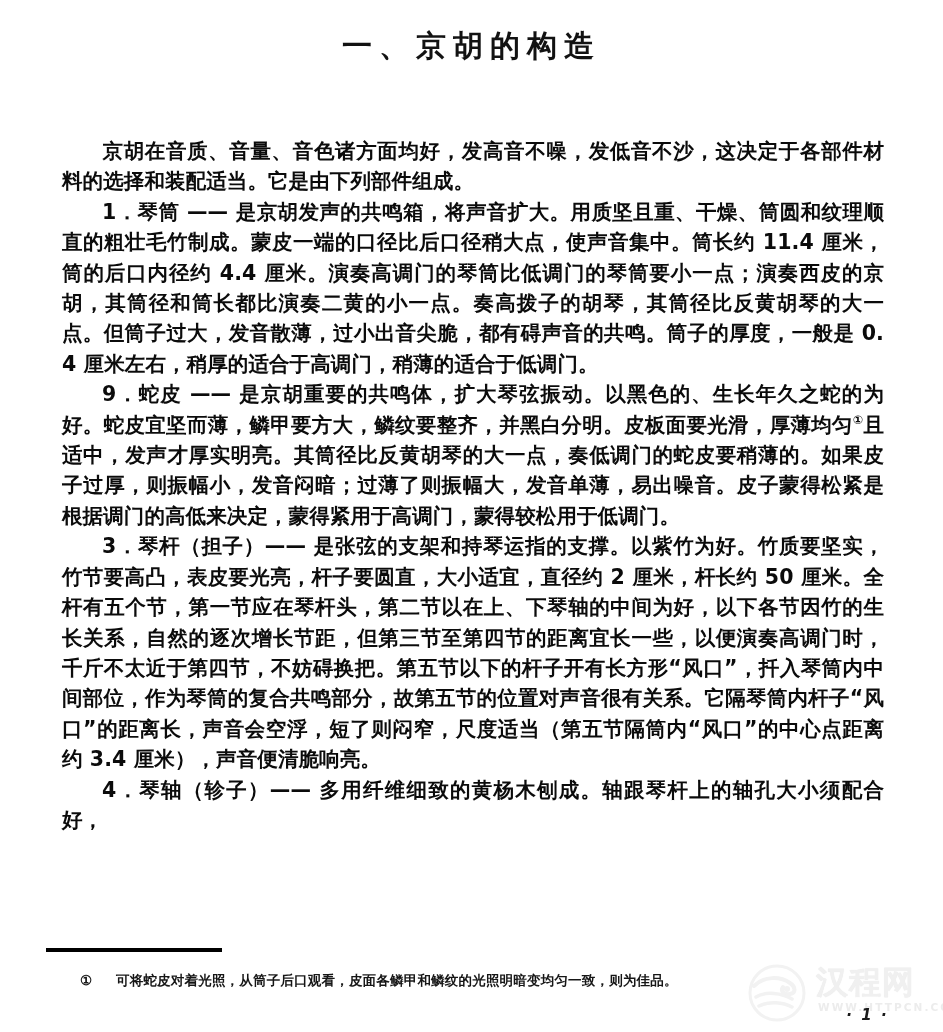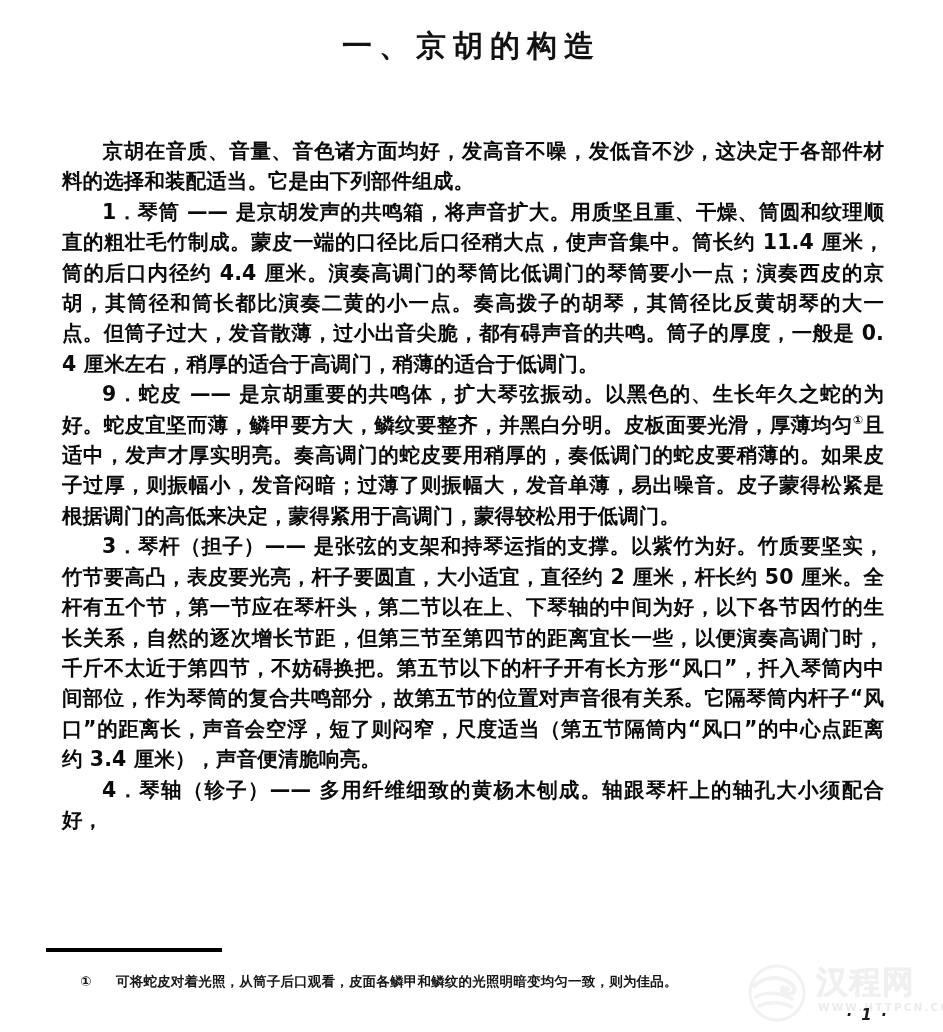--- a/index.html
+++ b/index.html
@@ -89,20 +89,21 @@
     position: absolute;
     left: 80px;
     top: 972px;
     width: 800px;
     font-size: 13.5px;
     line-height: 19px;
     color: #161616;
     font-weight: 600;
     letter-spacing: 0.2px;
     white-space: nowrap;
+    font-family: Liberation Mono, monospace;
   }
   .footnote .fn-marker {
     display: inline-block;
     width: 36px;
   }
 
   
   .page-number {
     position: absolute;
     left: 0;
@@ -165,21 +166,21 @@
   <div class="page-inner">
 
     <div class="chapter-title">一、京胡的构造</div>
 
     <div class="body-column">
 
       <p class="para"><span class="indent"></span><span>京胡在音质、音量、音色诸方面均好，发高音不噪，发低音不沙，这决定于各部件材料的选择和装配适当。它是由下列部件组成。</span></p>
 
       <p class="para"><span class="indent"></span><span>1．琴筒 —— 是京胡发声的共鸣箱，将声音扩大。用质坚且重、干燥、筒圆和纹理顺直的粗壮毛竹制成。蒙皮一端的口径比后口径稍大点，使声音集中。筒长约 11.4 厘米，筒的后口内径约 4.4 厘米。演奏高调门的琴筒比低调门的琴筒要小一点；演奏西皮的京胡，其筒径和筒长都比演奏二黄的小一点。奏高拨子的胡琴，其筒径比反黄胡琴的大一点。但筒子过大，发音散薄，过小出音尖脆，都有碍声音的共鸣。筒子的厚度，一般是 0.4 厘米左右，稍厚的适合于高调门，稍薄的适合于低调门。</span></p>
 
-      <p class="para"><span class="indent"></span><span>9．蛇皮 —— 是京胡重要的共鸣体，扩大琴弦振动。以黑色的、生长年久之蛇的为好。蛇皮宜坚而薄，鳞甲要方大，鳞纹要整齐，并黑白分明。皮板面要光滑，厚薄均匀</span><sup class="fn-ref">①</sup><span>且适中，发声才厚实明亮。奏高调门的蛇皮要用稍厚的，奏低调门的蛇皮要稍薄的。如果皮子过厚，则振幅小，发音闷暗；过薄了则振幅大，发音单薄，易出噪音。皮子蒙得松紧是根据调门的高低来决定，蒙得紧用于高调门，蒙得较松用于低调门。</span></p>
+      <p class="para"><span class="indent"></span><span>9．蛇皮 —— 是京胡重要的共鸣体，扩大琴弦振动。以黑色的、生长年久之蛇的为好。蛇皮宜坚而薄，鳞甲要方大，鳞纹要整齐，并黑白分明。皮板面要光滑，厚薄均匀</span><sup class="fn-ref">①</sup><span>且适中，发声才厚实明亮。其筒径比反黄胡琴的大一点，奏低调门的蛇皮要稍薄的。如果皮子过厚，则振幅小，发音闷暗；过薄了则振幅大，发音单薄，易出噪音。皮子蒙得松紧是根据调门的高低来决定，蒙得紧用于高调门，蒙得较松用于低调门。</span></p>
 
       <p class="para"><span class="indent"></span><span>3．琴杆（担子）—— 是张弦的支架和持琴运指的支撑。以紫竹为好。竹质要坚实，竹节要高凸，表皮要光亮，杆子要圆直，大小适宜，直径约 2 厘米，杆长约 50 厘米。全杆有五个节，第一节应在琴杆头，第二节以在上、下琴轴的中间为好，以下各节因竹的生长关系，自然的逐次增长节距，但第三节至第四节的距离宜长一些，以便演奏高调门时，千斤不太近于第四节，不妨碍换把。第五节以下的杆子开有长方形“风口”，扦入琴筒内中间部位，作为琴筒的复合共鸣部分，故第五节的位置对声音很有关系。它隔琴筒内杆子“风口”的距离长，声音会空浮，短了则闷窄，尺度适当（第五节隔筒内“风口”的中心点距离约 3.4 厘米），声音便清脆响亮。</span></p>
 
       <p class="para"><span class="indent"></span><span>4．琴轴（轸子）—— 多用纤维细致的黄杨木刨成。轴跟琴杆上的轴孔大小须配合好，</span></p>
 
     </div>
 
     <div class="footnote-rule"></div>
 
     <div class="footnote"><span class="fn-marker">①</span><span>可将蛇皮对着光照，从筒子后口观看，皮面各鳞甲和鳞纹的光照明暗变均匀一致，则为佳品。</span></div>

